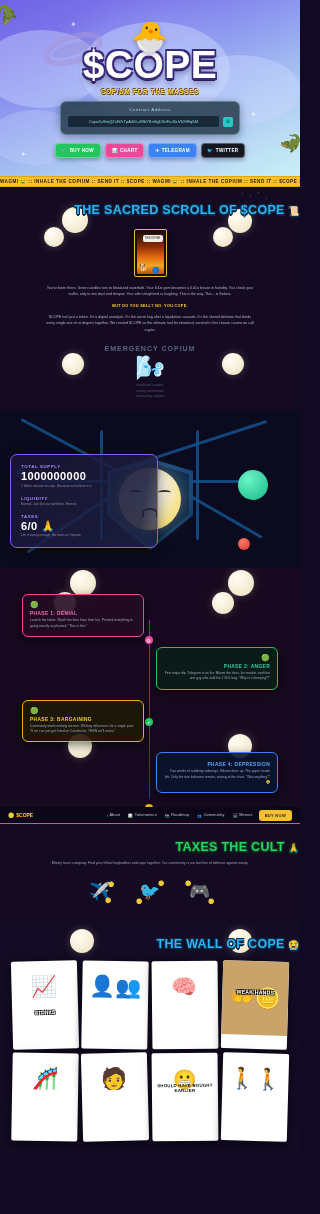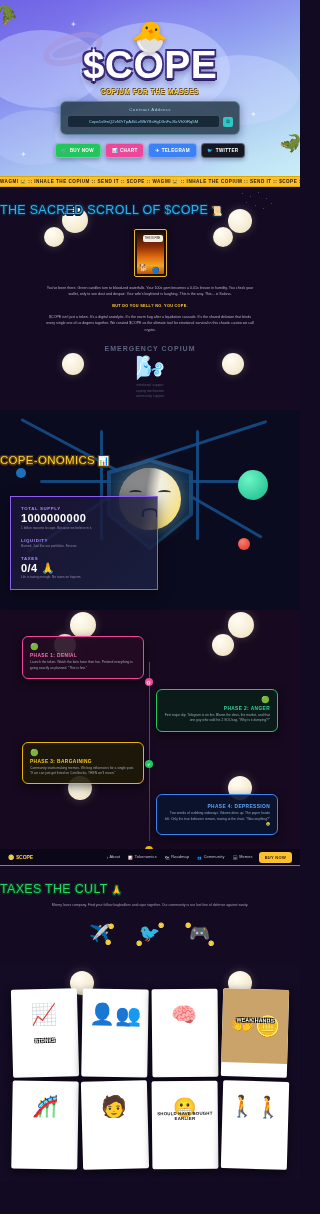--- a/index.html
+++ b/index.html
@@ -105,21 +105,21 @@
   .sect { position:relative; background:#140a22; padding:16px 0 10px; overflow:hidden; }
   .bubble {
     position:absolute; border-radius:50%;
     background:radial-gradient(circle at 35% 30%, #fffdf3 0%, #f7eed8 55%, #e8d8b5 100%);
     box-shadow:0 0 10px rgba(255,245,210,.22);
   }
   .dots { position:absolute; opacity:.5; }
   .dots i { position:absolute; width:1.4px;height:1.4px;border-radius:50%;background:#7aa8ff; }
 
   h2.sh {
-    position:relative; z-index:4; text-align:left; font-size:12.5px; font-weight:normal;
+    position:relative; z-index:4; text-align:right; font-size:12.5px; font-weight:bold;
     letter-spacing:.3px;
   }
   .sh .emo { font-size:9px; }
   .sh.blue { color:#2cb4f0; text-shadow:-1px -1px 0 #0b2a49,1px -1px 0 #0b2a49,-1px 1px 0 #0b2a49,1px 1px 0 #0b2a49,0 2px 0 #07203a; }
   .sh.gold { color:#ffd230; font-size:11.5px; text-shadow:-1px -1px 0 #5b3d06,1px -1px 0 #5b3d06,-1px 1px 0 #5b3d06,1px 1px 0 #5b3d06,0 2px 0 #4a3104; }
   .sh.pink { color:#ec2a8d; text-shadow:-1px -1px 0 #4b0b2c,1px -1px 0 #4b0b2c,-1px 1px 0 #4b0b2c,1px 1px 0 #4b0b2c,0 2px 0 #3a0722; }
   .sh.green { color:#25d366; text-shadow:-1px -1px 0 #0a3a1c,1px -1px 0 #0a3a1c,-1px 1px 0 #0a3a1c,1px 1px 0 #0a3a1c,0 2px 0 #072b14; }
 
   
   .scroll-card {
@@ -175,21 +175,21 @@
     box-shadow:0 0 16px rgba(250,230,160,.35);
   }
   .face .eye { position:absolute; width:13px;height:5px;border-top:2px solid #3b3a33;border-radius:50% 50% 0 0; top:22px; }
   .face .eye.l{ left:10px; } .face .eye.r{ right:10px; }
   .face .mouth{ position:absolute; left:50%; transform:translateX(-50%); top:40px; width:16px;height:9px;border:2px solid #3b3a33;border-bottom:none;border-radius:50% 50% 0 0; }
   .face .shade { position:absolute; inset:0; border-radius:50%; background:linear-gradient(100deg,rgba(20,24,36,.5) 0 42%,rgba(20,24,36,0) 60%); }
 
   .tok-card {
     position:relative; z-index:6; width:148px; margin:30px 0 0 10px;
     background:linear-gradient(135deg,rgba(26,20,52,.92),rgba(30,36,70,.72));
-    border:1px solid #8b5cf6; border-radius:0; padding:9px 10px 10px;
+    border:1px solid #8b5cf6; border-radius:7px; padding:9px 10px 10px;
     box-shadow:0 4px 14px rgba(0,0,0,.45);
   }
   .stat + .stat { margin-top:8px; }
   .stat .k { font-size:4.4px; font-weight:bold; letter-spacing:.6px; color:#a78bfa; }
   .stat .v { font-size:11px; font-weight:bold; letter-spacing:.4px; color:#fff; line-height:1.15; margin-top:1px; }
   .stat .d { font-size:3.2px; color:#8d86a4; margin-top:1px; }
 
   
   .stages { position:relative; background:#17091f; padding:16px 0 14px; overflow:hidden; }
   .spine { position:absolute; left:149px; top:52px; bottom:8px; width:1.2px; background:linear-gradient(180deg,#a21caf,#6d28d9,#1e3a8a); }
@@ -371,39 +371,35 @@
       <div class="node" style="left:16px;top:58px;width:10px;height:10px;background:#1d6fb8"></div>
     </div>
     <div class="shield"></div>
     <div class="face">
       <div class="eye l"></div>
         <div class="eye r"></div>
         <div class="mouth"></div>
       <div class="shade"></div>
     </div>
 
-    <h2 class="sh gold" style="margin-top:30px">
-      <span>COPE-ONOMICS</span>
-      <span class="emo">📊</span>
-    </h2>
 
     <div class="tok-card">
       <div class="stat">
         <div class="k">TOTAL SUPPLY</div>
         <div class="v">1000000000</div>
         <div class="d">1 billion reasons to cope. Because we believe in it.</div>
       </div>
       <div class="stat">
         <div class="k">LIQUIDITY</div>
         <div class="d">Burned. Just like our portfolios. Forever.</div>
       </div>
       <div class="stat">
         <div class="k">TAXES</div>
         <div class="v">
-          <span>0/4</span>
+          <span>6/0</span>
           <span>🙏</span>
         </div>
         <div class="d">Life is taxing enough. No taxes on hopium.</div>
       </div>
     </div>
   </section>
 
   <section class="stages">
     <div class="bubble" style="width:26px;height:26px;left:70px;top:2px"></div>
     <div class="bubble" style="width:22px;height:22px;left:54px;top:24px"></div>
@@ -501,20 +497,24 @@
         <span class="coin" style="left:0;top:3px">🪙</span>
         <span class="coin" style="right:0;bottom:3px">🪙</span>
       </div>
     </div>
   </section>
 
   <section class="wall">
     <div class="bubble" style="width:24px;height:24px;left:70px;top:8px"></div>
     <div class="bubble" style="width:24px;height:24px;left:228px;top:8px"></div>
 
+    <h2 class="sh blue">
+      <span>THE WALL OF COPE</span>
+      <span class="emo">😭</span>
+    </h2>
 
     <div class="memegrid">
       <div class="meme r1">
         <div class="meme-art">📈</div>
         <div class="meme-cap">STONKS</div>
       </div>
       <div class="meme r2">
         <div class="meme-art">👤👥</div>
       </div>
       <div class="meme r3">

